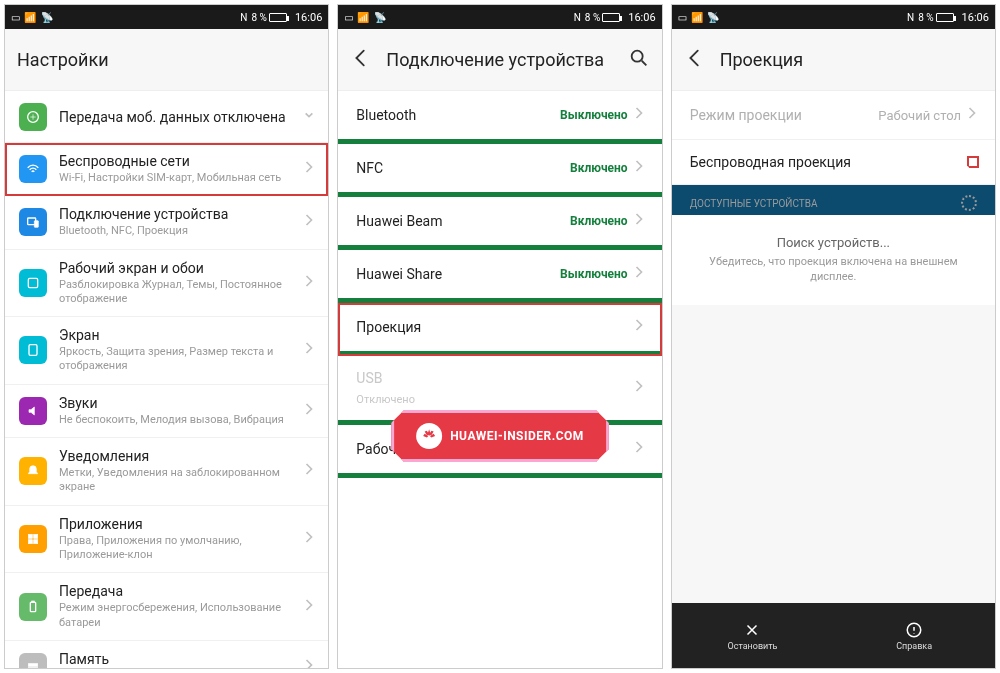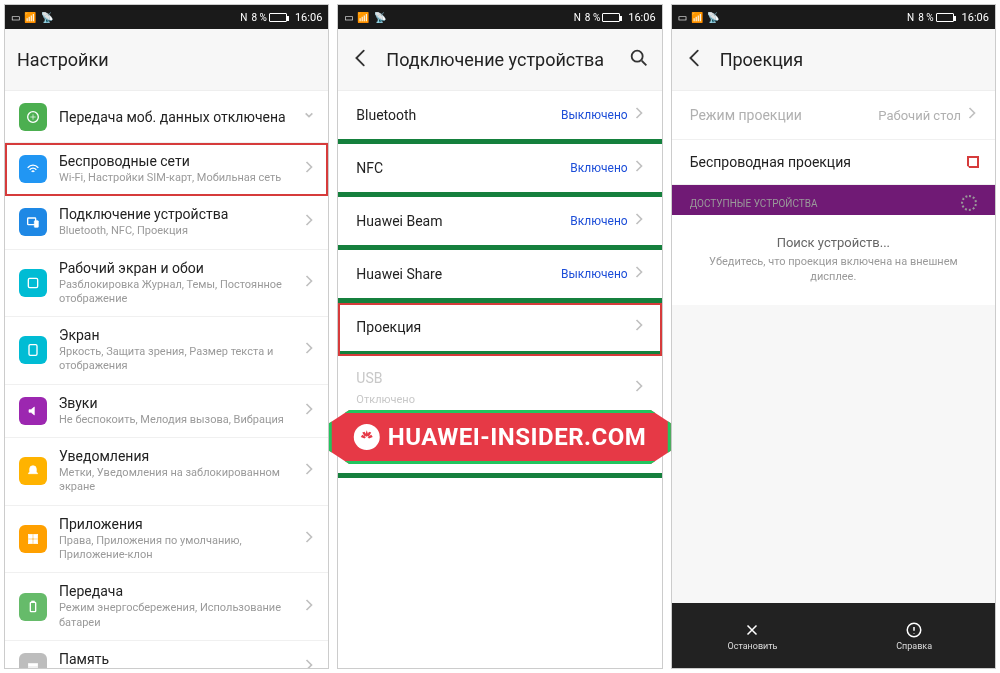--- a/index.html
+++ b/index.html
@@ -97,42 +97,42 @@
   .ic-yellow { background:#ffb300; }
   .ic-yellow2 { background:#ffa000; }
   .ic-green2 { background:#66bb6a; }
   .ic-gray { background:#bdbdbd; }
   .row .icon svg { width:16px; height:16px; fill:#fff; stroke:#fff; }
   
   .row2 {
     display:flex; align-items:center; padding:14px 18px; border-bottom:5px solid #15803d;
   }
   .row2 .t { flex:1; font-size:14px; color:#222; }
-  .row2 .v { font-size:12px; color:#1d4ed8; }
+  .row2 .v { font-size:12px; color:#15803d;font-weight:bold; }
   .row2.disabled .t, .row2.disabled .s { color:#c8c8c8; }
   .row2 .s { font-size:11px; color:#9a9a9a; display:block; margin-top:7px; }
   .row2 .chev { color:#c0c0c0; margin-left:6px; }
   .row2.hl { outline:2px solid #d63b3b; outline-offset:-2px; }
   
   .row3 {
     display:flex; align-items:center; padding:14px 18px; border-bottom:1px solid #f0f0f0;
   }
   .row3 .t { flex:1; font-size:14px; color:#555; }
   .row3.dim .t, .row3.dim .v { color:#b0b0b0; }
   .row3 .v { font-size:13px; color:#9a9a9a; margin-right:6px; }
   .toggle {
     width:40px; height:22px; background:#2196f3; border-radius:11px; position:relative;
   }
   .toggle::after {
     content:""; position:absolute; right:2px; top:2px; width:18px; height:18px; background:#fff; border-radius:50%;
   }
   .hl-box { outline:2px solid #d63b3b; padding:4px; }
   .section-label {
     padding:10px 18px 4px; font-size:10px; color:#9a9a9a; display:flex; align-items:center; justify-content:space-between;
-    background:#701a75;
+    background:#0c4a6e;
   }
   .spinner {
     width:16px; height:16px; border:2px dotted #999; border-radius:50%;
   }
   .msg { text-align:center; padding:20px 28px; }
   .msg .m1 { font-size:13px; color:#666; }
   .msg .m2 { font-size:11px; color:#9a9a9a; margin-top:4px; line-height:1.4; }
   
   .bottombar {
     height:65px; background:#222; color:#fff; display:flex;
@@ -146,25 +146,25 @@
   .watermark {
     position:absolute;
     left:50%; top:410px;
     transform:translateX(-50%);
     z-index:50;
   }
   .wm-shape {
     background:#e63946;
     color:#fff;
     font-weight:700;
-    font-size:24px;
+    font-size:12px;
     letter-spacing:0.5px;
     padding:10px 22px;
     clip-path: polygon(6% 0, 94% 0, 100% 25%, 100% 75%, 94% 100%, 6% 100%, 0 75%, 0 25%);
-    border:3px solid #22c55e;
+    border:3px solid #f9a8d4;
     display:flex; align-items:center; gap:8px;
     box-shadow:0 2px 6px rgba(0,0,0,.4);
   }
   .wm-logo {
     width:26px; height:26px; background:#fff; border-radius:50%;
     display:flex; align-items:center; justify-content:center;
   }
   .wm-logo svg { width:18px; height:18px; }
 </style>
 </head>

